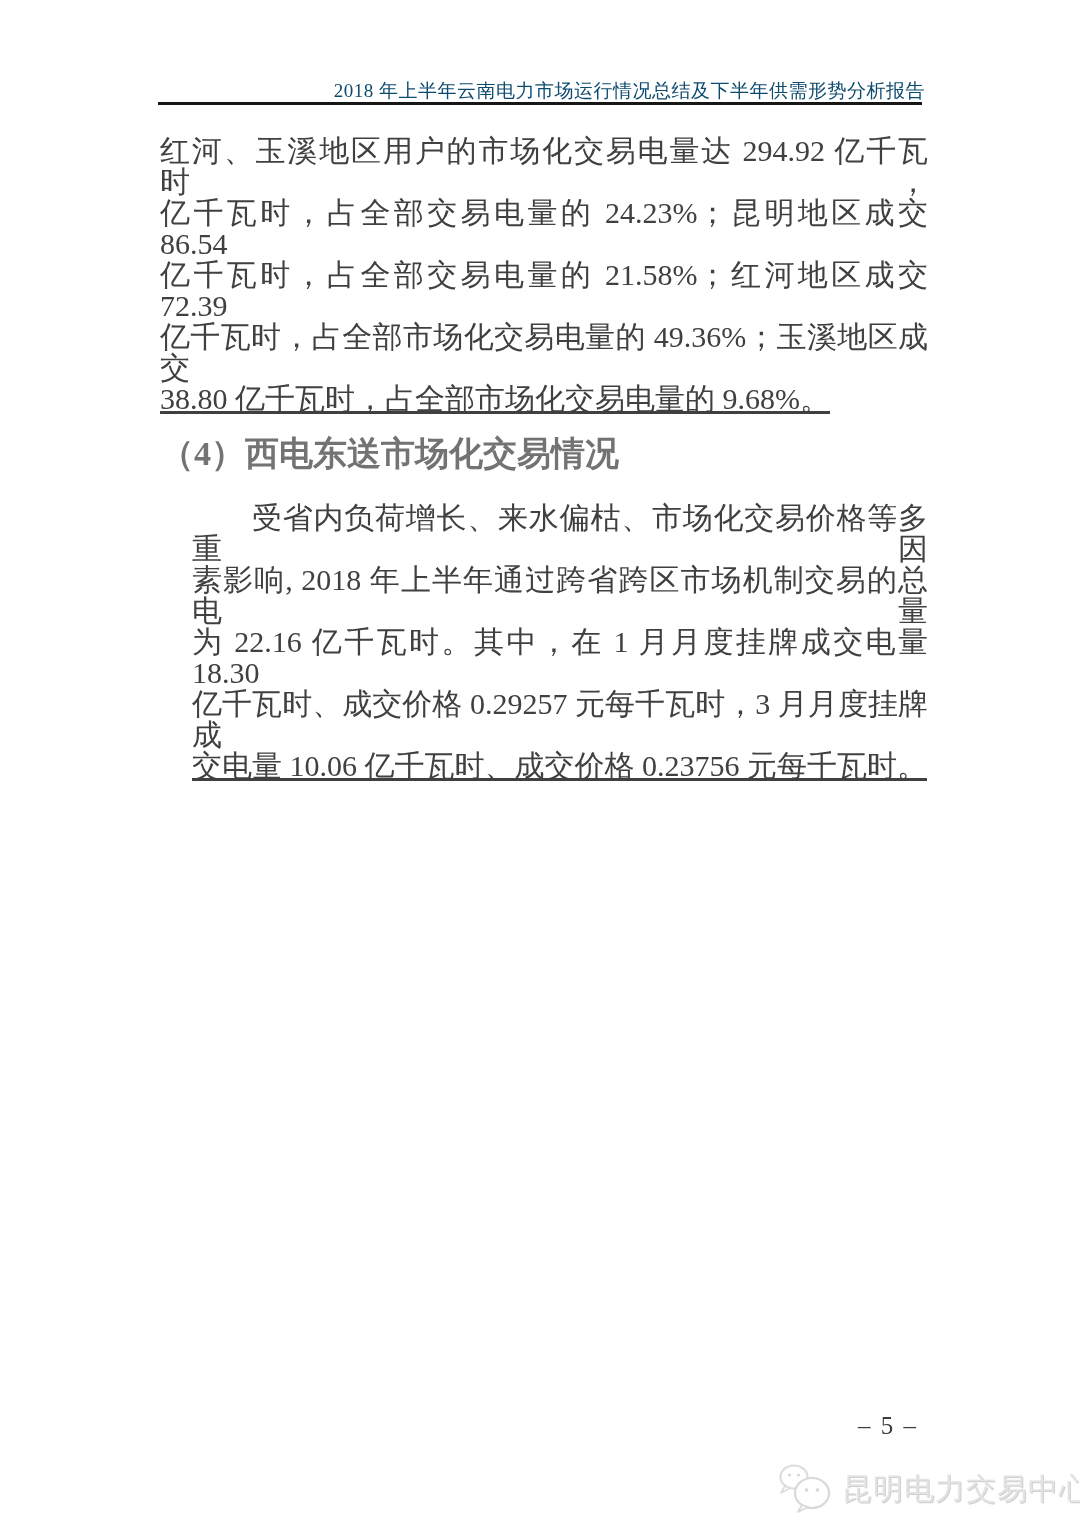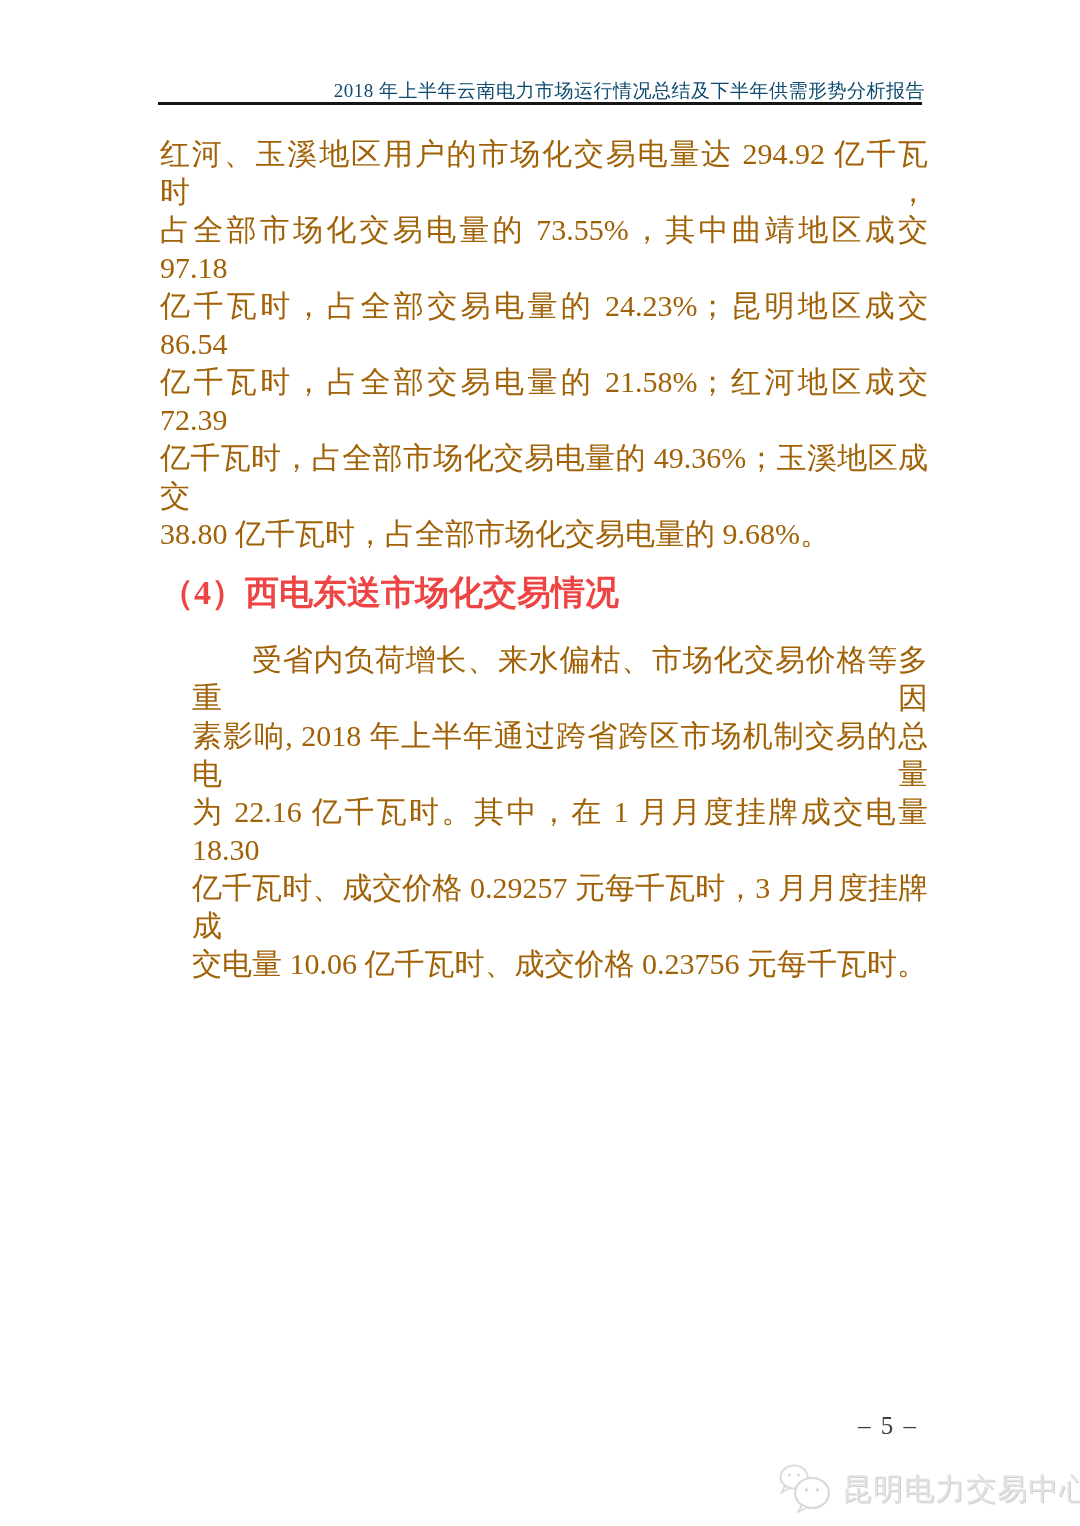--- a/index.html
+++ b/index.html
@@ -27,36 +27,37 @@
     border-top:3px solid #161616;
   }
   .content{
     position:absolute;
     left:160px;top:135px;
     width:768px;
   }
   .para{margin:0;padding:0;}
   .line{
     font-size:30px;
-    line-height:38px;
+    line-height:31px;
     text-align:justify;
     text-align-last:justify;
-    color:#a16207;
+    color:#404040;
     white-space:normal;
   }
   .line.last{
     text-align:left;
     text-align-last:left;
+    text-decoration:underline;
   }
   .line.indent{ text-indent:2em; }
   .section-heading{
     font-size:34px;
     line-height:57px;
     font-weight:bold;
-    color:#ef4444;
+    color:#737373;
     margin-top:11px;
     text-align:left;
   }
   .para2{ margin-top:20px;margin-left:32px; }
   .page-number{
     position:absolute;
     top:1412px;left:828px;
     width:120px;
     text-align:center;
     font-size:25px;
@@ -88,21 +89,20 @@
 
 <div class="page">
 
   <div class="doc-header">2018 年上半年云南电力市场运行情况总结及下半年供需形势分析报告</div>
   <div class="doc-header-rule"></div>
 
   <div class="content">
 
     <div class="para para1">
       <div class="line">红河、玉溪地区用户的市场化交易电量达 294.92 亿千瓦时，</div>
-      <div class="line">占全部市场化交易电量的 73.55%，其中曲靖地区成交 97.18</div>
       <div class="line">亿千瓦时，占全部交易电量的 24.23%；昆明地区成交 86.54</div>
       <div class="line">亿千瓦时，占全部交易电量的 21.58%；红河地区成交 72.39</div>
       <div class="line">亿千瓦时，占全部市场化交易电量的 49.36%；玉溪地区成交</div>
       <div class="line last">38.80 亿千瓦时，占全部市场化交易电量的 9.68%。</div>
     </div>
 
     <div class="section-heading">（4）西电东送市场化交易情况</div>
 
     <div class="para para2">
       <div class="line indent">受省内负荷增长、来水偏枯、市场化交易价格等多重因</div>

